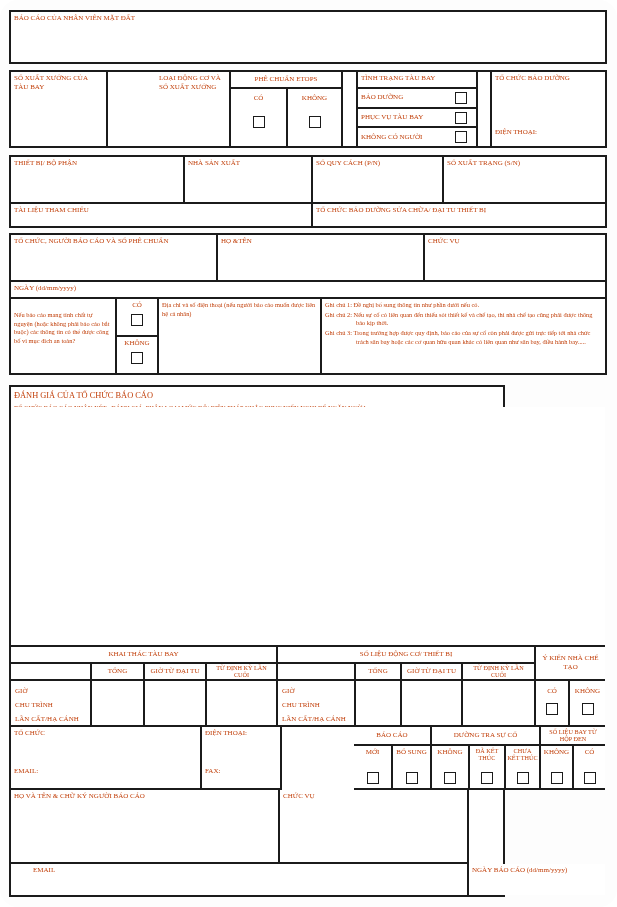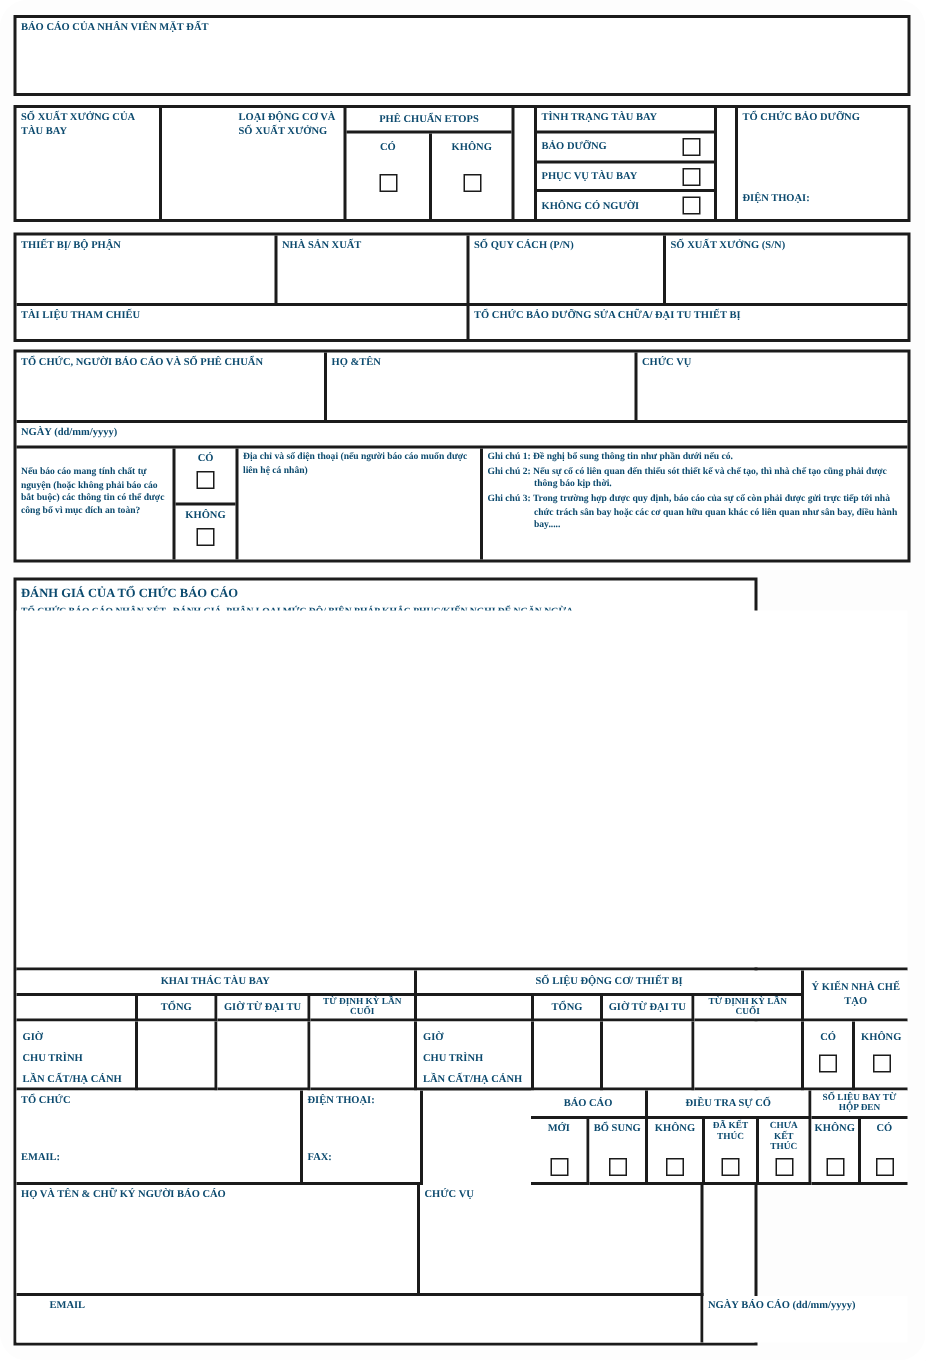--- a/index.html
+++ b/index.html
@@ -1,17 +1,17 @@
 <!DOCTYPE html>
 <html><head>
 <meta charset="utf-8">
 <style>
   html,body{margin:0;padding:0;background:#ffffff;}
   .page{position:relative;width:617px;height:907px;background:#fdfdfd;
-        font-family:"Liberation Serif","DejaVu Serif",serif;font-weight:700;color:#0c4a6e;
+        font-family:"Liberation Serif","DejaVu Serif",serif;font-weight:400;color:#c2410c;
         overflow:hidden;border-radius:18px;}
   .box{position:absolute;border:2px solid #1b1b1b;background:#fff;box-sizing:border-box;}
   .flex{display:flex;}
   .col{display:flex;flex-direction:column;}
   .br{border-right:2px solid #1b1b1b;}
   .bb{border-bottom:2px solid #1b1b1b;}
   .pad{padding:2px 3px;box-sizing:border-box;}
   .t7{font-size:7px;line-height:1.25;}
   .t64{font-size:6.4px;line-height:1.35;}
   .t62{font-size:6.2px;line-height:1.1;}
@@ -69,21 +69,21 @@
       <div class="pad">TỔ CHỨC BẢO DƯỠNG</div>
       <div style="position:absolute;left:3px;top:56px;">ĐIỆN THOẠI:</div>
     </div>
   </div>
 
   <div class="box col" style="left:9px;top:155px;width:598px;height:73px;">
     <div class="flex bb" style="height:45px;">
       <div class="br pad t7" style="width:174px;">THIẾT BỊ/ BỘ PHẬN</div>
       <div class="br pad t7" style="width:128px;">NHÀ SẢN XUẤT</div>
       <div class="br pad t7" style="width:131px;">SỐ QUY CÁCH (P/N)</div>
-      <div class="pad t7" style="flex:1;">SỐ XUẤT XƯỞNG (S/N)</div>
+      <div class="pad t7" style="flex:1;">SỐ XUẤT TRẠNG (S/N)</div>
     </div>
     <div class="flex" style="flex:1;">
       <div class="br pad t7" style="width:302px;">TÀI LIỆU THAM CHIẾU</div>
       <div class="pad t7" style="flex:1;">TỔ CHỨC BẢO DƯỠNG SỬA CHỮA/ ĐẠI TU THIẾT BỊ</div>
     </div>
   </div>
 
   <div class="box col" style="left:9px;top:233px;width:598px;height:142px;">
     <div class="flex bb" style="height:45px;">
       <div class="br pad t7" style="width:207px;">TỔ CHỨC, NGƯỜI BÁO CÁO VÀ SỐ PHÊ CHUẨN</div>
@@ -161,21 +161,21 @@
 
     <div class="acell br bb t7" style="left:0;top:340px;width:191px;height:63px;">
       <div class="pad">TỔ CHỨC</div>
       <div style="position:absolute;left:3px;top:40px;">EMAIL:</div>
     </div>
     <div class="acell br bb t7" style="left:191px;top:340px;width:80px;height:63px;">
       <div class="pad">ĐIỆN THOẠI:</div>
       <div style="position:absolute;left:3px;top:40px;">FAX:</div>
     </div>
     <div class="acell br bb ctr t7" style="left:343px;top:340px;width:78px;height:19px;">BÁO CÁO</div>
-    <div class="acell br bb ctr t7" style="left:421px;top:340px;width:109px;height:19px;">ĐIỀU TRA SỰ CỐ</div>
+    <div class="acell br bb ctr t7" style="left:421px;top:340px;width:109px;height:19px;">DƯỠNG TRA SỰ CỐ</div>
     <div class="acell bb ctr t62" style="left:530px;top:340px;width:64px;height:19px;padding:0 3px;">SỐ LIỆU BAY TỪ HỘP ĐEN</div>
 
     <div class="acell br bb stackcb t7" style="left:343px;top:359px;width:39px;height:44px;">
       <span>MỚI</span>
       <span class="cb"></span>
     </div>
     <div class="acell br bb stackcb t7" style="left:382px;top:359px;width:39px;height:44px;">
       <span>BỔ SUNG</span>
       <span class="cb"></span>
     </div>

